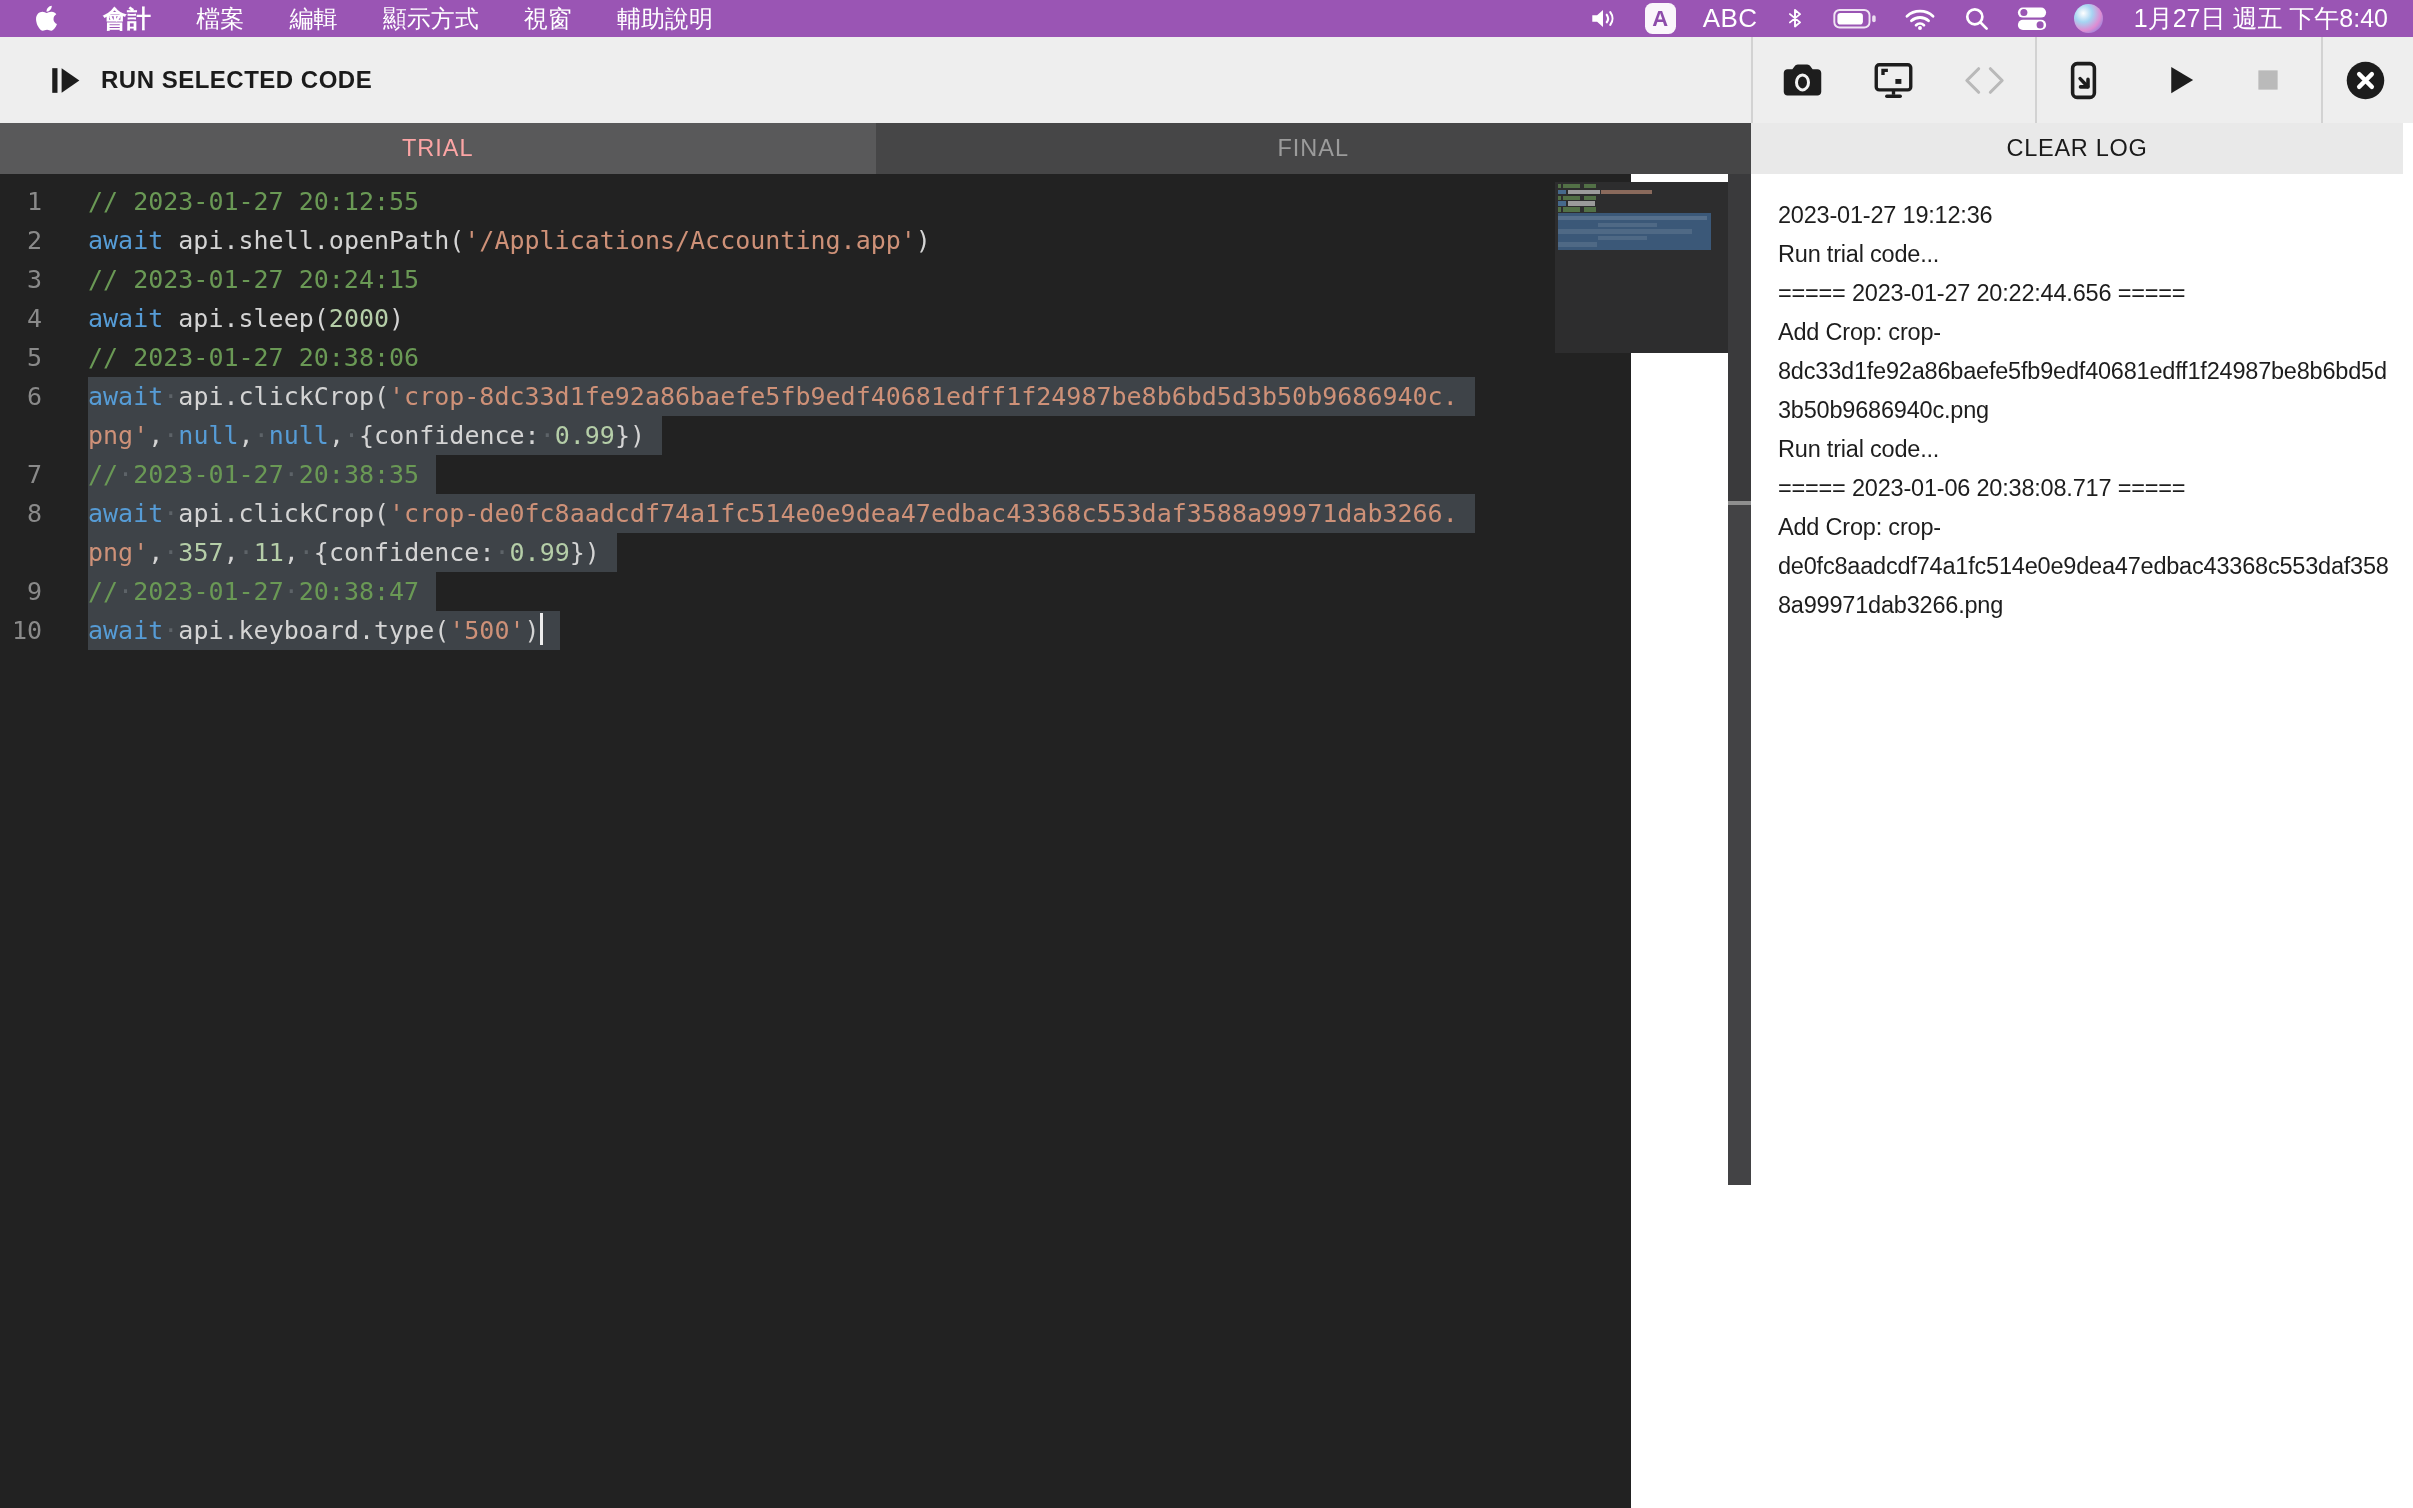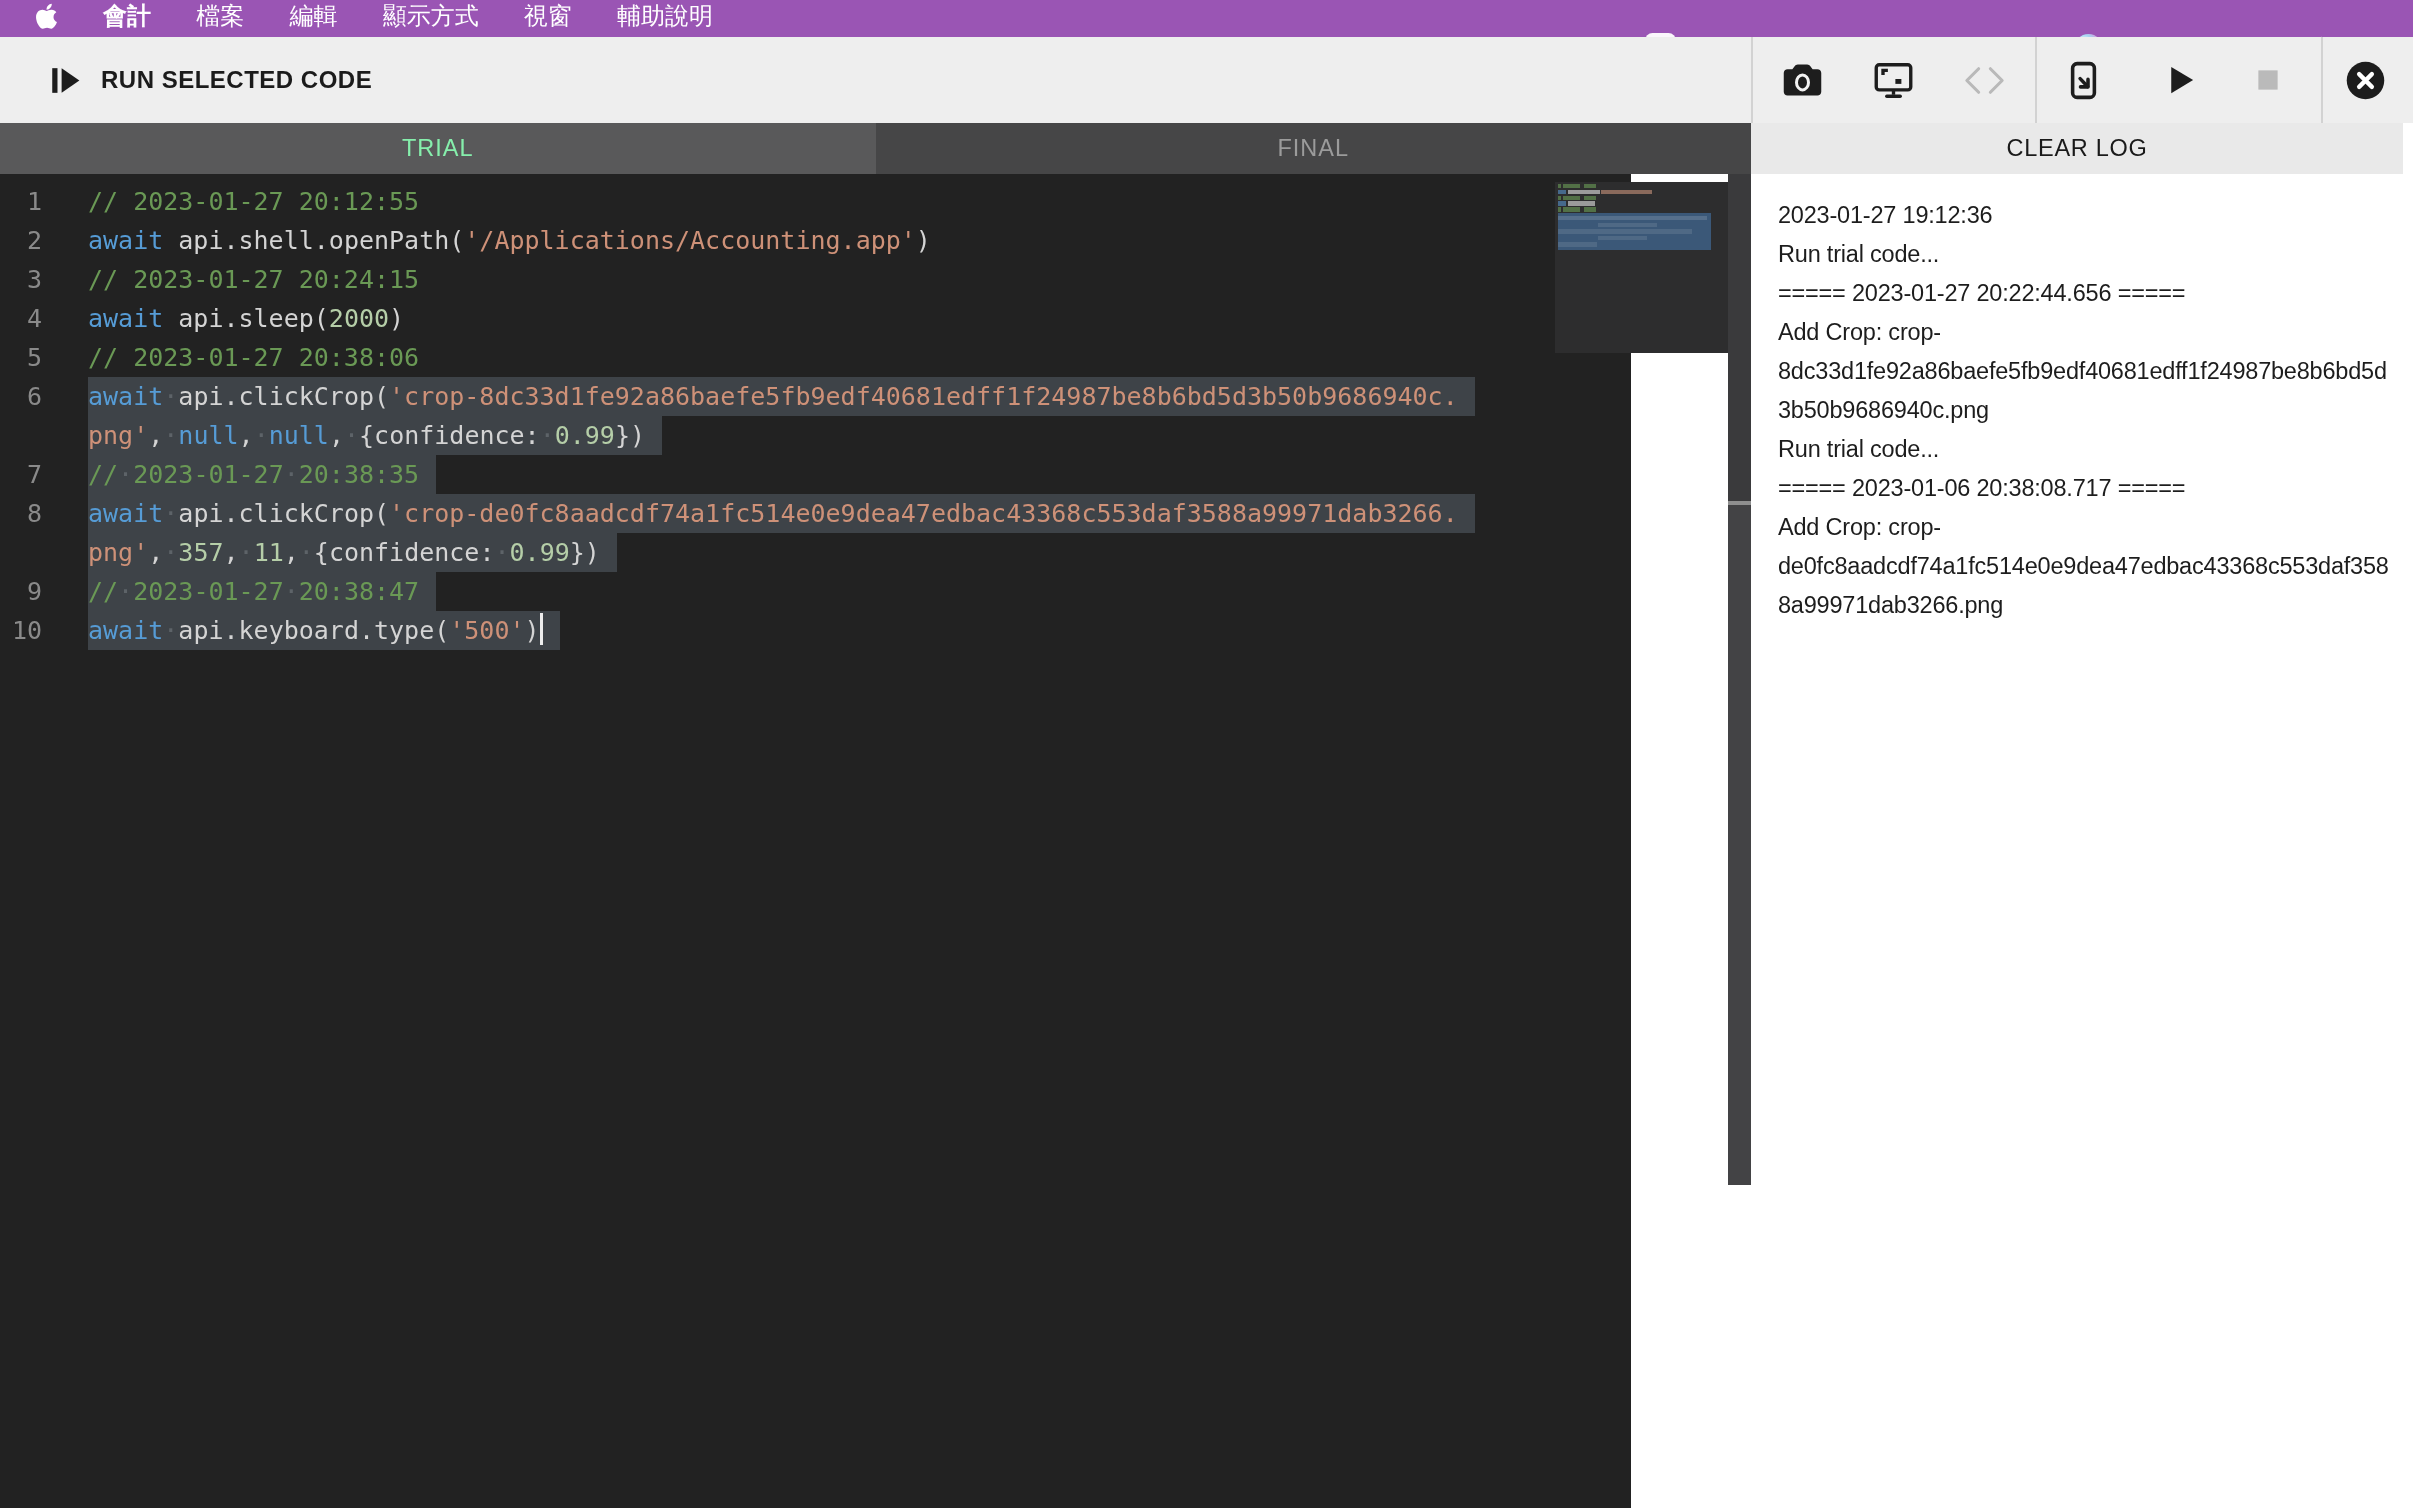--- a/index.html
+++ b/index.html
@@ -6,23 +6,22 @@
   html,body { width:2413px; height:1508px; }
   body {
     position:relative; overflow:hidden; background:#ffffff;
     font-family:"Liberation Sans", sans-serif;
     -webkit-font-smoothing:antialiased;
   }
 
   
   .menubar {
     position:absolute; top:0; left:0; width:2413px; height:37px;
-    background:var(--menubar_bg,#9a55b4); display:flex; align-items:flex-start;
+    background:var(--menubar_bg,#9a55b4); display:flex; align-items:center;
     color:#fff;
-    flex-direction:column;
   }
   .menu-left { display:flex; align-items:center; padding-left:28.5px; height:100%; }
   .apple-wrap { display:flex; align-items:center; padding:0 22px 0 5px; height:100%; cursor:default; }
   .mitem { font-size:24px; padding:0 22.6px; height:100%; display:flex; align-items:center; white-space:nowrap; }
   .mitem.app { font-weight:bold; }
   .menu-right { margin-left:auto; display:flex; align-items:center; gap:27px; padding-right:25px; height:100%; }
   .status-ic { display:flex; align-items:center; justify-content:center; height:100%; }
   .input-badge {
     width:31px; height:31px; background:rgba(255,255,255,0.95); border-radius:7.5px;
     color:#8d4caa; font-weight:bold; font-size:22px; display:flex; align-items:center; justify-content:center;
@@ -37,21 +36,21 @@
   
   .toolbar { position:absolute; top:37px; left:0; width:2413px; height:86px; background:var(--toolbar_bg,#eeeeee); }
   .run-area { position:absolute; left:47px; top:0; height:86px; display:flex; align-items:center; gap:17px; cursor:pointer; }
   .run-label { font-size:24px; font-weight:600; letter-spacing:0.5px; color:#1b1b1b; }
   .tb-divider { position:absolute; top:0; width:1.7px; height:86px; background:#d2d2d2; }
   .tb-btn { position:absolute; top:0; width:59px; height:86px; display:flex; align-items:center; justify-content:center; cursor:pointer; }
 
   
   .tabbar { position:absolute; top:123px; left:0; width:1751px; height:51px; display:flex; }
   .tab { flex:1; display:flex; align-items:center; justify-content:center; font-size:23.5px; letter-spacing:1px; font-weight:500; cursor:pointer; }
-  .tab.active { background:var(--tab_active_bg,#59595a); color:#86efac; }
+  .tab.active { background:var(--tab_active_bg,#59595a); color:#fca5a5; }
   .tab.inactive { background:var(--tab_inactive_bg,#464647); color:#9b9b9b; }
 
   
   .editor {
     position:absolute; top:174px; left:0; width:1631px; height:1334px;
     background:var(--editor_bg,#222222);
     font-family:"DejaVu Sans Mono", monospace; font-size:25px; cursor:text;
   }
   .code-rows { position:absolute; top:8.4px; left:0; right:0; }
   .crow { height:39px; line-height:39px; white-space:pre; }

